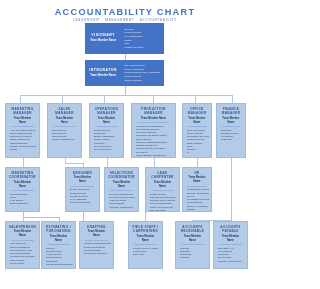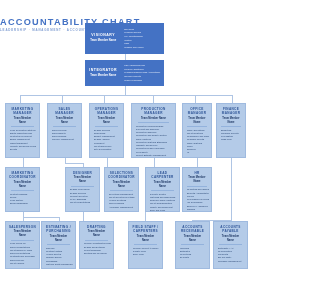--- a/index.html
+++ b/index.html
@@ -5,21 +5,21 @@
   * { box-sizing: border-box; margin: 0; padding: 0; }
   html, body {
     width: 250px; height: 289px;
     background: #ffffff;
     font-family: "Liberation Sans", sans-serif;
     overflow: hidden;
   }
   #chart-root { position: relative; width: 250px; height: 289px; background:#fff; }
 
   
-  .hdr { position:absolute; left:0; top:17px; width:250px; }
+  .hdr { position:absolute; left:0; top:7px; width:250px; text-align:center; }
   .hdr-title {
     font-size:9.2px; letter-spacing:1.25px; font-weight:700;
     color:#4472C4; line-height:10px; white-space:nowrap;
   }
   .hdr-sub {
     font-size:2.9px; letter-spacing:0.85px; font-weight:600;
     color:#7D9BD0; line-height:6px; white-space:nowrap;
   }
 
   

